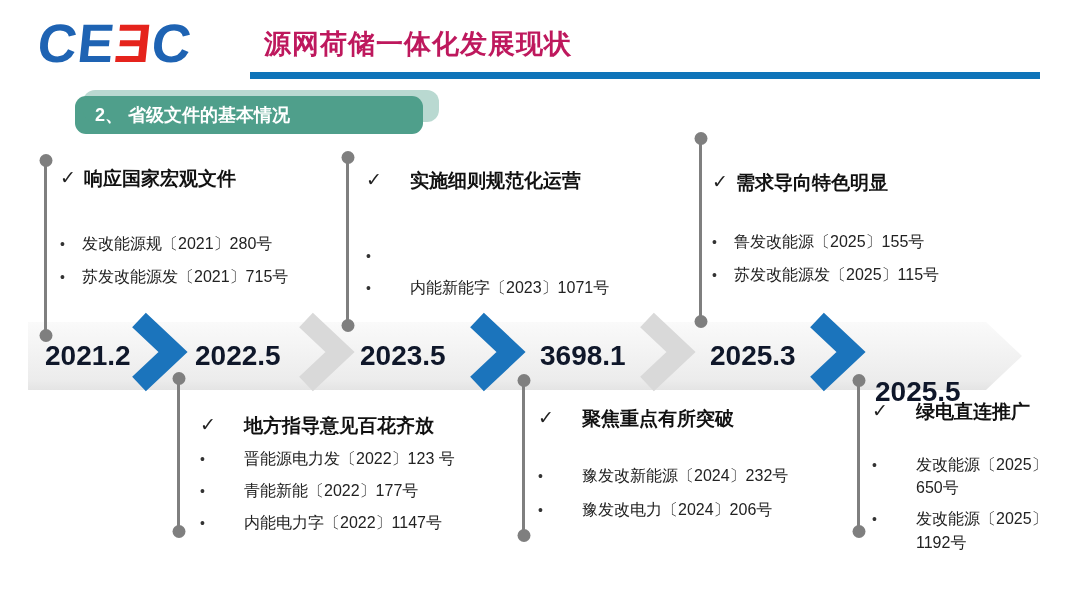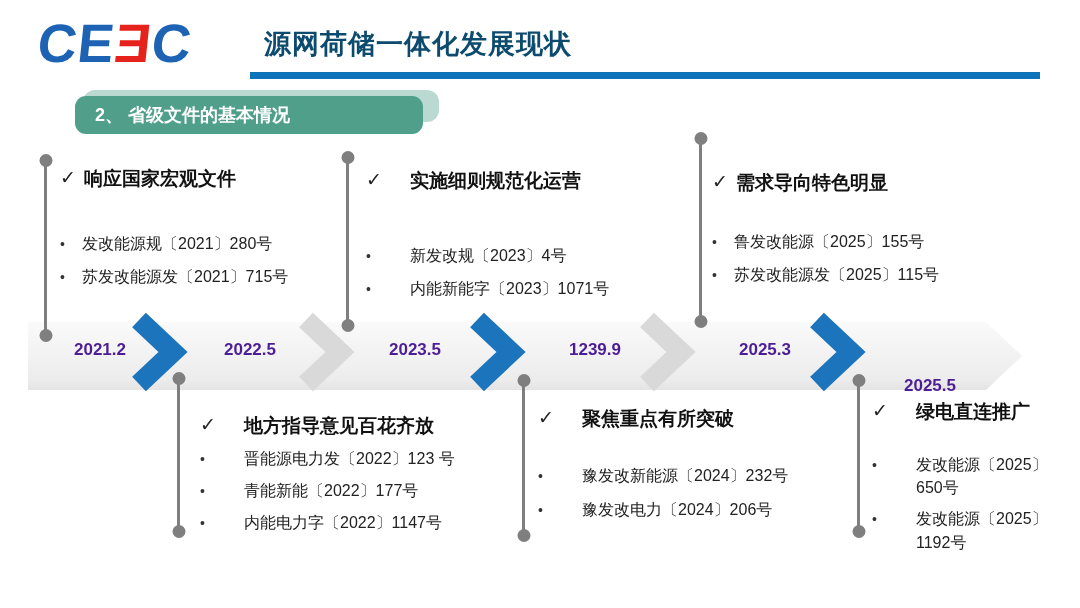--- a/index.html
+++ b/index.html
@@ -26,21 +26,21 @@
   }
   .logo-blue { color: #1e63b3; }
   .logo-red  { color: #e5231c; }
 
   .page-title {
     position: absolute;
     left: 264px;
     top: 26px;
     font-size: 27px;
     font-weight: bold;
-    color: #0c4a6e;
+    color: #be185d;
     letter-spacing: 1px;
   }
   .title-underline {
     position: absolute;
     left: 250px;
     top: 72px;
     width: 790px;
     height: 7px;
     background: #0e74b9;
   }
@@ -81,24 +81,24 @@
     top: 322px;
     width: 994px;
     height: 68px;
     background: linear-gradient(180deg, #fafafa 0%, #ececec 85%, #e4e4e4 100%);
     clip-path: polygon(0 0, calc(100% - 36px) 0, 100% 50%, calc(100% - 36px) 100%, 0 100%);
     z-index: 1;
   }
   .date {
     position: absolute;
     top: 340px;
-    font-size: 17px;
+    font-size: 28px;
     font-weight: bold;
-    color: #4c1d95;
-    text-align: center;
+    color: #0f172a;
+    text-align: left;
     z-index: 4;
   }
   #date-0 { left: 45px;  width: 110px; }
   #date-1 { left: 195px; width: 110px; }
   #date-2 { left: 360px; width: 110px; }
   #date-3 { left: 540px; width: 110px; }
   #date-4 { left: 710px; width: 110px; }
   #date-5 { left: 875px; width: 110px; margin-top: 36px; }
 
   .chevron {
@@ -205,21 +205,21 @@
   <svg id="chev-3" class="chevron" width="58" height="78" viewBox="0 0 58 78">
       <path d="M9 7 L43 39 L9 71" fill="none" stroke-width="20" stroke-linejoin="miter" stroke="#d9d9d9"></path>
     </svg>
   <svg id="chev-4" class="chevron" width="58" height="78" viewBox="0 0 58 78">
       <path d="M9 7 L43 39 L9 71" fill="none" stroke-width="20" stroke-linejoin="miter" stroke="#1b74bc"></path>
     </svg>
 
   <div id="date-0" class="date">2021.2</div>
   <div id="date-1" class="date">2022.5</div>
   <div id="date-2" class="date">2023.5</div>
-  <div id="date-3" class="date">1239.9</div>
+  <div id="date-3" class="date">3698.1</div>
   <div id="date-4" class="date">2025.3</div>
   <div id="date-5" class="date">2025.5</div>
 
   <div id="conn-1" class="connector"></div>
   <div id="conn-2" class="connector"></div>
   <div id="conn-3" class="connector"></div>
   <div id="conn-4" class="connector"></div>
   <div id="conn-5" class="connector"></div>
   <div id="conn-6" class="connector"></div>
 
@@ -241,21 +241,20 @@
   </div>
 
   <div id="block-t2" class="block wide">
     <div class="block-head">
       <span class="check">✓</span>
       <span class="block-title">实施细则规范化运营</span>
     </div>
     <div class="bullets">
       <div class="bullet-row">
         <span class="dot">•</span>
-        <span class="bullet-text">新发改规〔2023〕4号</span>
       </div>
       <div class="bullet-row">
         <span class="dot">•</span>
         <span class="bullet-text">内能新能字〔2023〕1071号</span>
       </div>
     </div>
   </div>
 
   <div id="block-t3" class="block">
     <div class="block-head">

